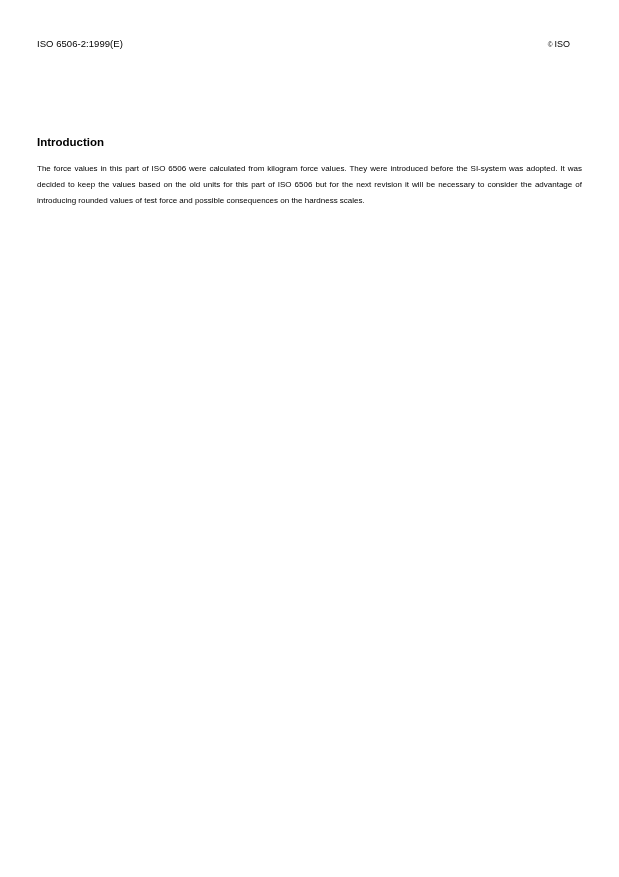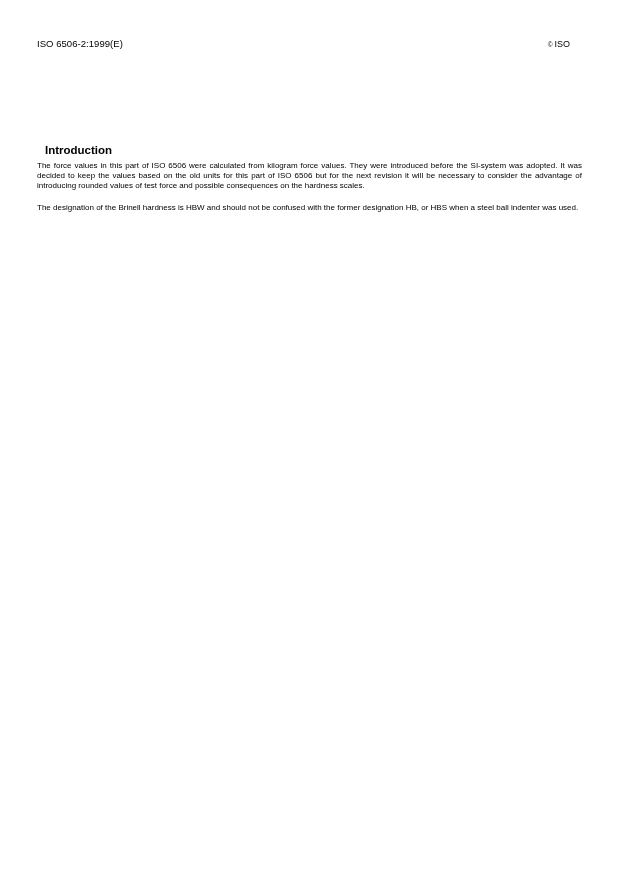--- a/index.html
+++ b/index.html
@@ -34,32 +34,32 @@
     .header-right .copy {
       font-size: 6.5px;
       margin-right: 2px;
     }
     .title {
       position: absolute;
       left: 37px;
       top: 136px;
       font-size: 11.5px;
       font-weight: bold;
-      margin: 8px;
+      margin: 0;
     }
     .body-text {
       position: absolute;
       left: 37px;
       top: 161px;
       width: 545px;
     }
     .body-text p {
       margin: 0 0 12px 0;
       font-size: 8px;
-      line-height: 10px;
+      line-height: 16px;
       text-align: justify;
     }
     .footer-page {
       position: absolute;
       left: 37px;
       top: 839px;
       font-size: 13px;
       margin-top: 36px;
     }
   </style>
@@ -70,16 +70,15 @@
 
 <div class="header-right">
   <span class="copy">©</span>
   <span>ISO</span>
 </div>
 
 <h2 class="title">Introduction</h2>
 
 <div class="body-text">
   <p>The force values in this part of ISO 6506 were calculated from kilogram force values. They were introduced before the SI-system was adopted. It was decided to keep the values based on the old units for this part of ISO 6506 but for the next revision it will be necessary to consider the advantage of introducing rounded values of test force and possible consequences on the hardness scales.</p>
-  <p>The designation of the Brinell hardness is HBW and should not be confused with the former designation HB, or HBS when a steel ball indenter was used.</p>
 </div>
 
 <div class="footer-page">iv</div>
 
 </body></html>

